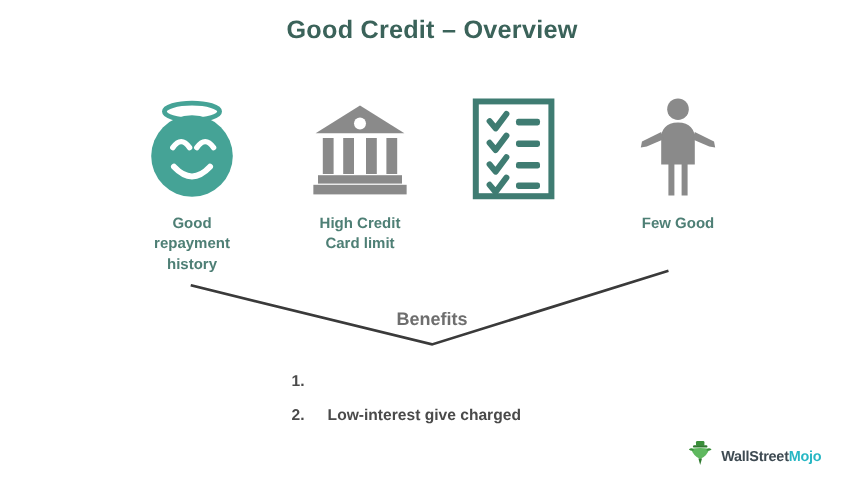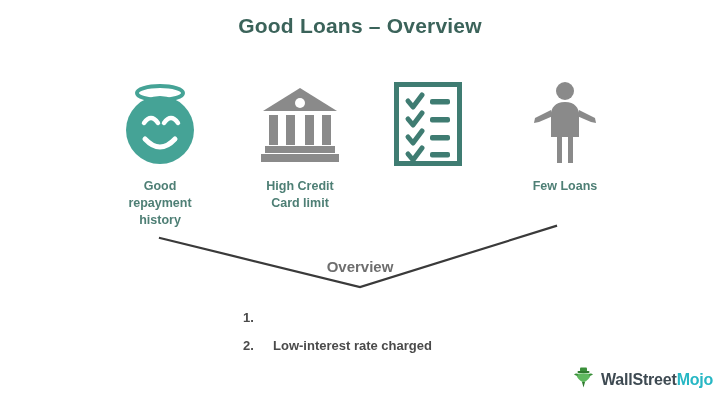--- a/index.html
+++ b/index.html
@@ -100,33 +100,33 @@
   
   #logo {
     position: absolute;
     left: 572px;
     top: 366px;
     display: flex;
     align-items: center;
     gap: 6px;
   }
   #logo-text {
-    font-size: 16px;
+    font-size: 12px;
     font-weight: bold;
     letter-spacing: -.2px;
   }
   .logo-wall { color: #3e4a52; }
   .logo-mojo { color: #27b7c4; }
 </style>
 </head>
 <body>
 
 <div id="canvas">
 
-  <div id="page-title">Good Loans – Overview</div>
+  <div id="page-title">Good Credit – Overview</div>
 
   <div class="pillar" id="pillar-0">
     <div class="pillar-icon">
       <svg width="84" height="90" viewBox="0 0 84 90" aria-hidden="true">
         <ellipse cx="42" cy="14" rx="23" ry="7" fill="none" stroke="#45a396" stroke-width="4"></ellipse>
         <circle cx="42" cy="51" r="34" fill="#45a396"></circle>
         <path d="M26 44 q7 -10 14 0" fill="none" stroke="#ffffff" stroke-width="4.5" stroke-linecap="round"></path>
         <path d="M46 44 q7 -10 14 0" fill="none" stroke="#ffffff" stroke-width="4.5" stroke-linecap="round"></path>
         <path d="M27 60 q15 16 30 0" fill="none" stroke="#ffffff" stroke-width="5" stroke-linecap="round"></path>
       </svg>
@@ -179,36 +179,36 @@
     <div class="pillar-icon">
       <svg width="76" height="86" viewBox="0 0 76 86" aria-hidden="true">
         <g fill="#8a8a8a">
           <circle cx="38" cy="10" r="9"></circle>
           <path d="M38 21 c-10 0 -14 6 -14 13 l0 22 l6 0 l0 26 l5 0 l0 -26 l6 0 l0 26 l5 0 l0 -26 l6 0 l0 -22 c0 -7 -4 -13 -14 -13 Z"></path>
           <path d="M24 29 L8 37 l-1 5 l5 -1 l14 -6 Z"></path>
           <path d="M52 29 L68 37 l1 5 l-5 -1 l-14 -6 Z"></path>
         </g>
       </svg>
     </div>
-    <div class="pillar-label">Few Loans</div>
+    <div class="pillar-label">Few Good</div>
   </div>
 
   <svg id="connector" viewBox="0 0 720 403">
     <polyline points="160,238 360,287 556,226" fill="none" stroke="#3a3a3a" stroke-width="2.2" stroke-linecap="square" stroke-linejoin="miter"></polyline>
   </svg>
 
-  <div id="benefits-heading">Overview</div>
+  <div id="benefits-heading">Benefits</div>
 
   <div id="benefits-list">
     <div class="benefit-row">
       <span class="benefit-num">1.</span>
     </div>
     <div class="benefit-row">
       <span class="benefit-num">2.</span>
-      <span>Low-interest rate charged</span>
+      <span>Low-interest give charged</span>
     </div>
   </div>
 
   <div id="logo">
     <span>
       <svg width="23" height="23" viewBox="0 0 23 23" aria-hidden="true">
         <rect x="8" y="1.5" width="7" height="4" rx="1" fill="#3a8f3a"></rect>
         <rect x="5.5" y="5" width="12" height="2" rx="1" fill="#2f7a2f"></rect>
         <path d="M4 8 q7.5 -1.5 15 0 q-1.5 6 -7.5 8.5 Q5.5 14 4 8 Z" fill="#5fb85f"></path>
         <path d="M2 8.5 q2.5 -2 4.5 0.5 q-2 1.5 -4.5 -0.5 Z" fill="#3a8f3a"></path>

